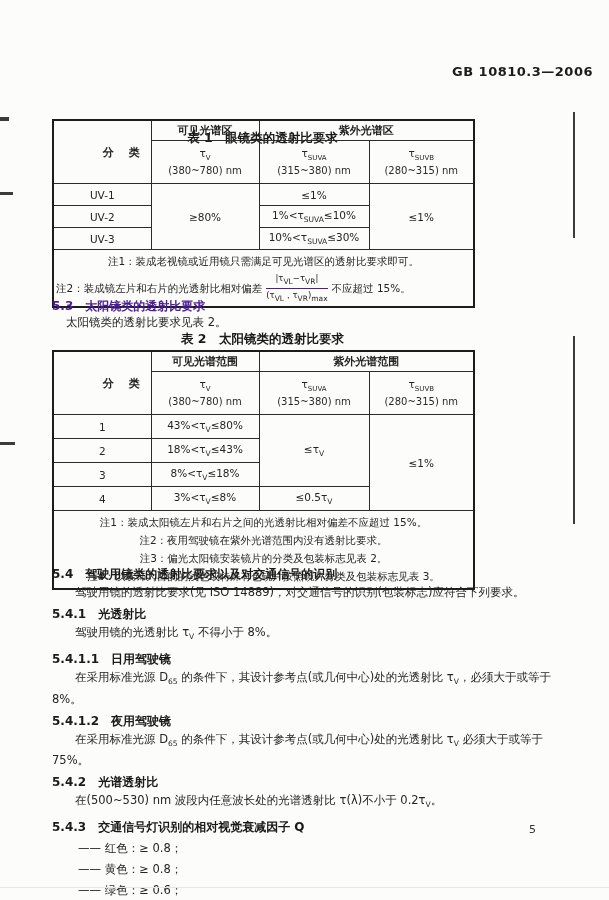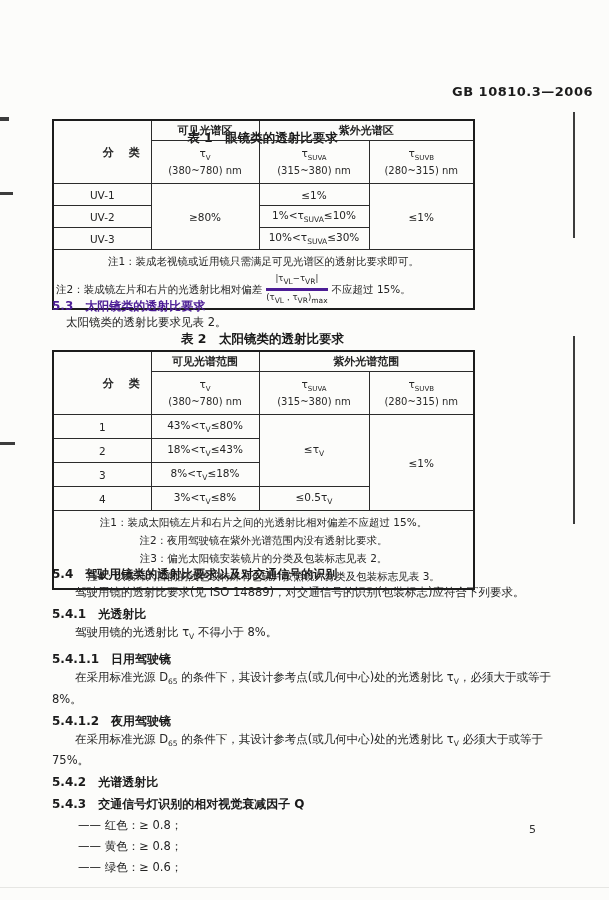--- a/index.html
+++ b/index.html
@@ -7,21 +7,21 @@
     position:relative;
     width:609px;height:900px;
     background:#fcfcfa;
     font-family:"DejaVu Sans","Liberation Sans",sans-serif;
     color:#222;
     overflow:hidden;
     margin:0 auto;
   }
   
   .doc-number{
-    position:absolute;top:84px;left:452px;
+    position:absolute;top:64px;left:452px;
     font-weight:bold;font-size:13px;letter-spacing:.5px;
     color:#1c1c1c;
   }
   
   .tbl-title{
     position:absolute;left:52px;width:421px;text-align:center;
     font-weight:bold;font-size:12.5px;color:#1a1a1a;
   }
   .t1-title{top:102px;margin-top:28px;}
   .t2-title{top:331px;}
@@ -48,21 +48,21 @@
   sub{font-size:7.5px;}
   .rng{font-size:10px;line-height:13px;color:#2a2a2a;}
   td.notes-cell{
     text-align:left;vertical-align:top;
     padding:6px 8px 7px 38px;font-size:10.5px;
   }
   .note{margin:3px 0;line-height:15px;}
   .note-frac{display:flex;align-items:center;margin:4px 0 2px 0;}
   .frac{display:inline-block;vertical-align:middle;text-align:center;
         font-size:8.5px;line-height:10px;margin:0 4px;}
-  .frac .num{display:block;border-bottom:3px solid #4c1d95;padding:0 2px 1px 2px;}
+  .frac .num{display:block;border-bottom:1px solid #4c1d95;padding:0 2px 1px 2px;}
   .frac .den{display:block;padding-top:1px;}
   
   .sec-h{
     position:absolute;left:52px;font-weight:bold;font-size:12px;color:#4c1d95;
   }
   .s53-h{top:298px;}
   .s53-body{
     position:absolute;left:43px;top:315px;width:505px;
     font-size:11.5px;text-indent:2em;margin:0;
   }
@@ -214,20 +214,21 @@
   <div class="sec54">
     <div class="h">5.4　驾驶用镜类的透射比要求以及对交通信号的识别</div>
     <p>驾驶用镜的透射比要求(见 ISO 14889)，对交通信号的识别(包装标志)应符合下列要求。</p>
     <div class="h">5.4.1　光透射比</div>
     <p>驾驶用镜的光透射比 τ<sub>V</sub> 不得小于 8%。</p>
     <div class="h">5.4.1.1　日用驾驶镜</div>
     <p>在采用标准光源 D<sub>65</sub> 的条件下，其设计参考点(或几何中心)处的光透射比 τ<sub>V</sub>，必须大于或等于 8%。</p>
     <div class="h">5.4.1.2　夜用驾驶镜</div>
     <p>在采用标准光源 D<sub>65</sub> 的条件下，其设计参考点(或几何中心)处的光透射比 τ<sub>V</sub> 必须大于或等于 75%。</p>
     <div class="h">5.4.2　光谱透射比</div>
+    <p>在(500~530) nm 波段内任意波长处的光谱透射比 τ(λ)不小于 0.2τ<sub>V</sub>。</p>
     <div class="h">5.4.3　交通信号灯识别的相对视觉衰减因子 Q</div>
     <div class="signal">—— 红色：≥ 0.8；</div>
     <div class="signal">—— 黄色：≥ 0.8；</div>
     <div class="signal">—— 绿色：≥ 0.6；</div>
   </div>
 
   <div class="page-number">5</div>
 
   <div class="artifact art-r1"></div>
   <div class="artifact art-r2"></div>

